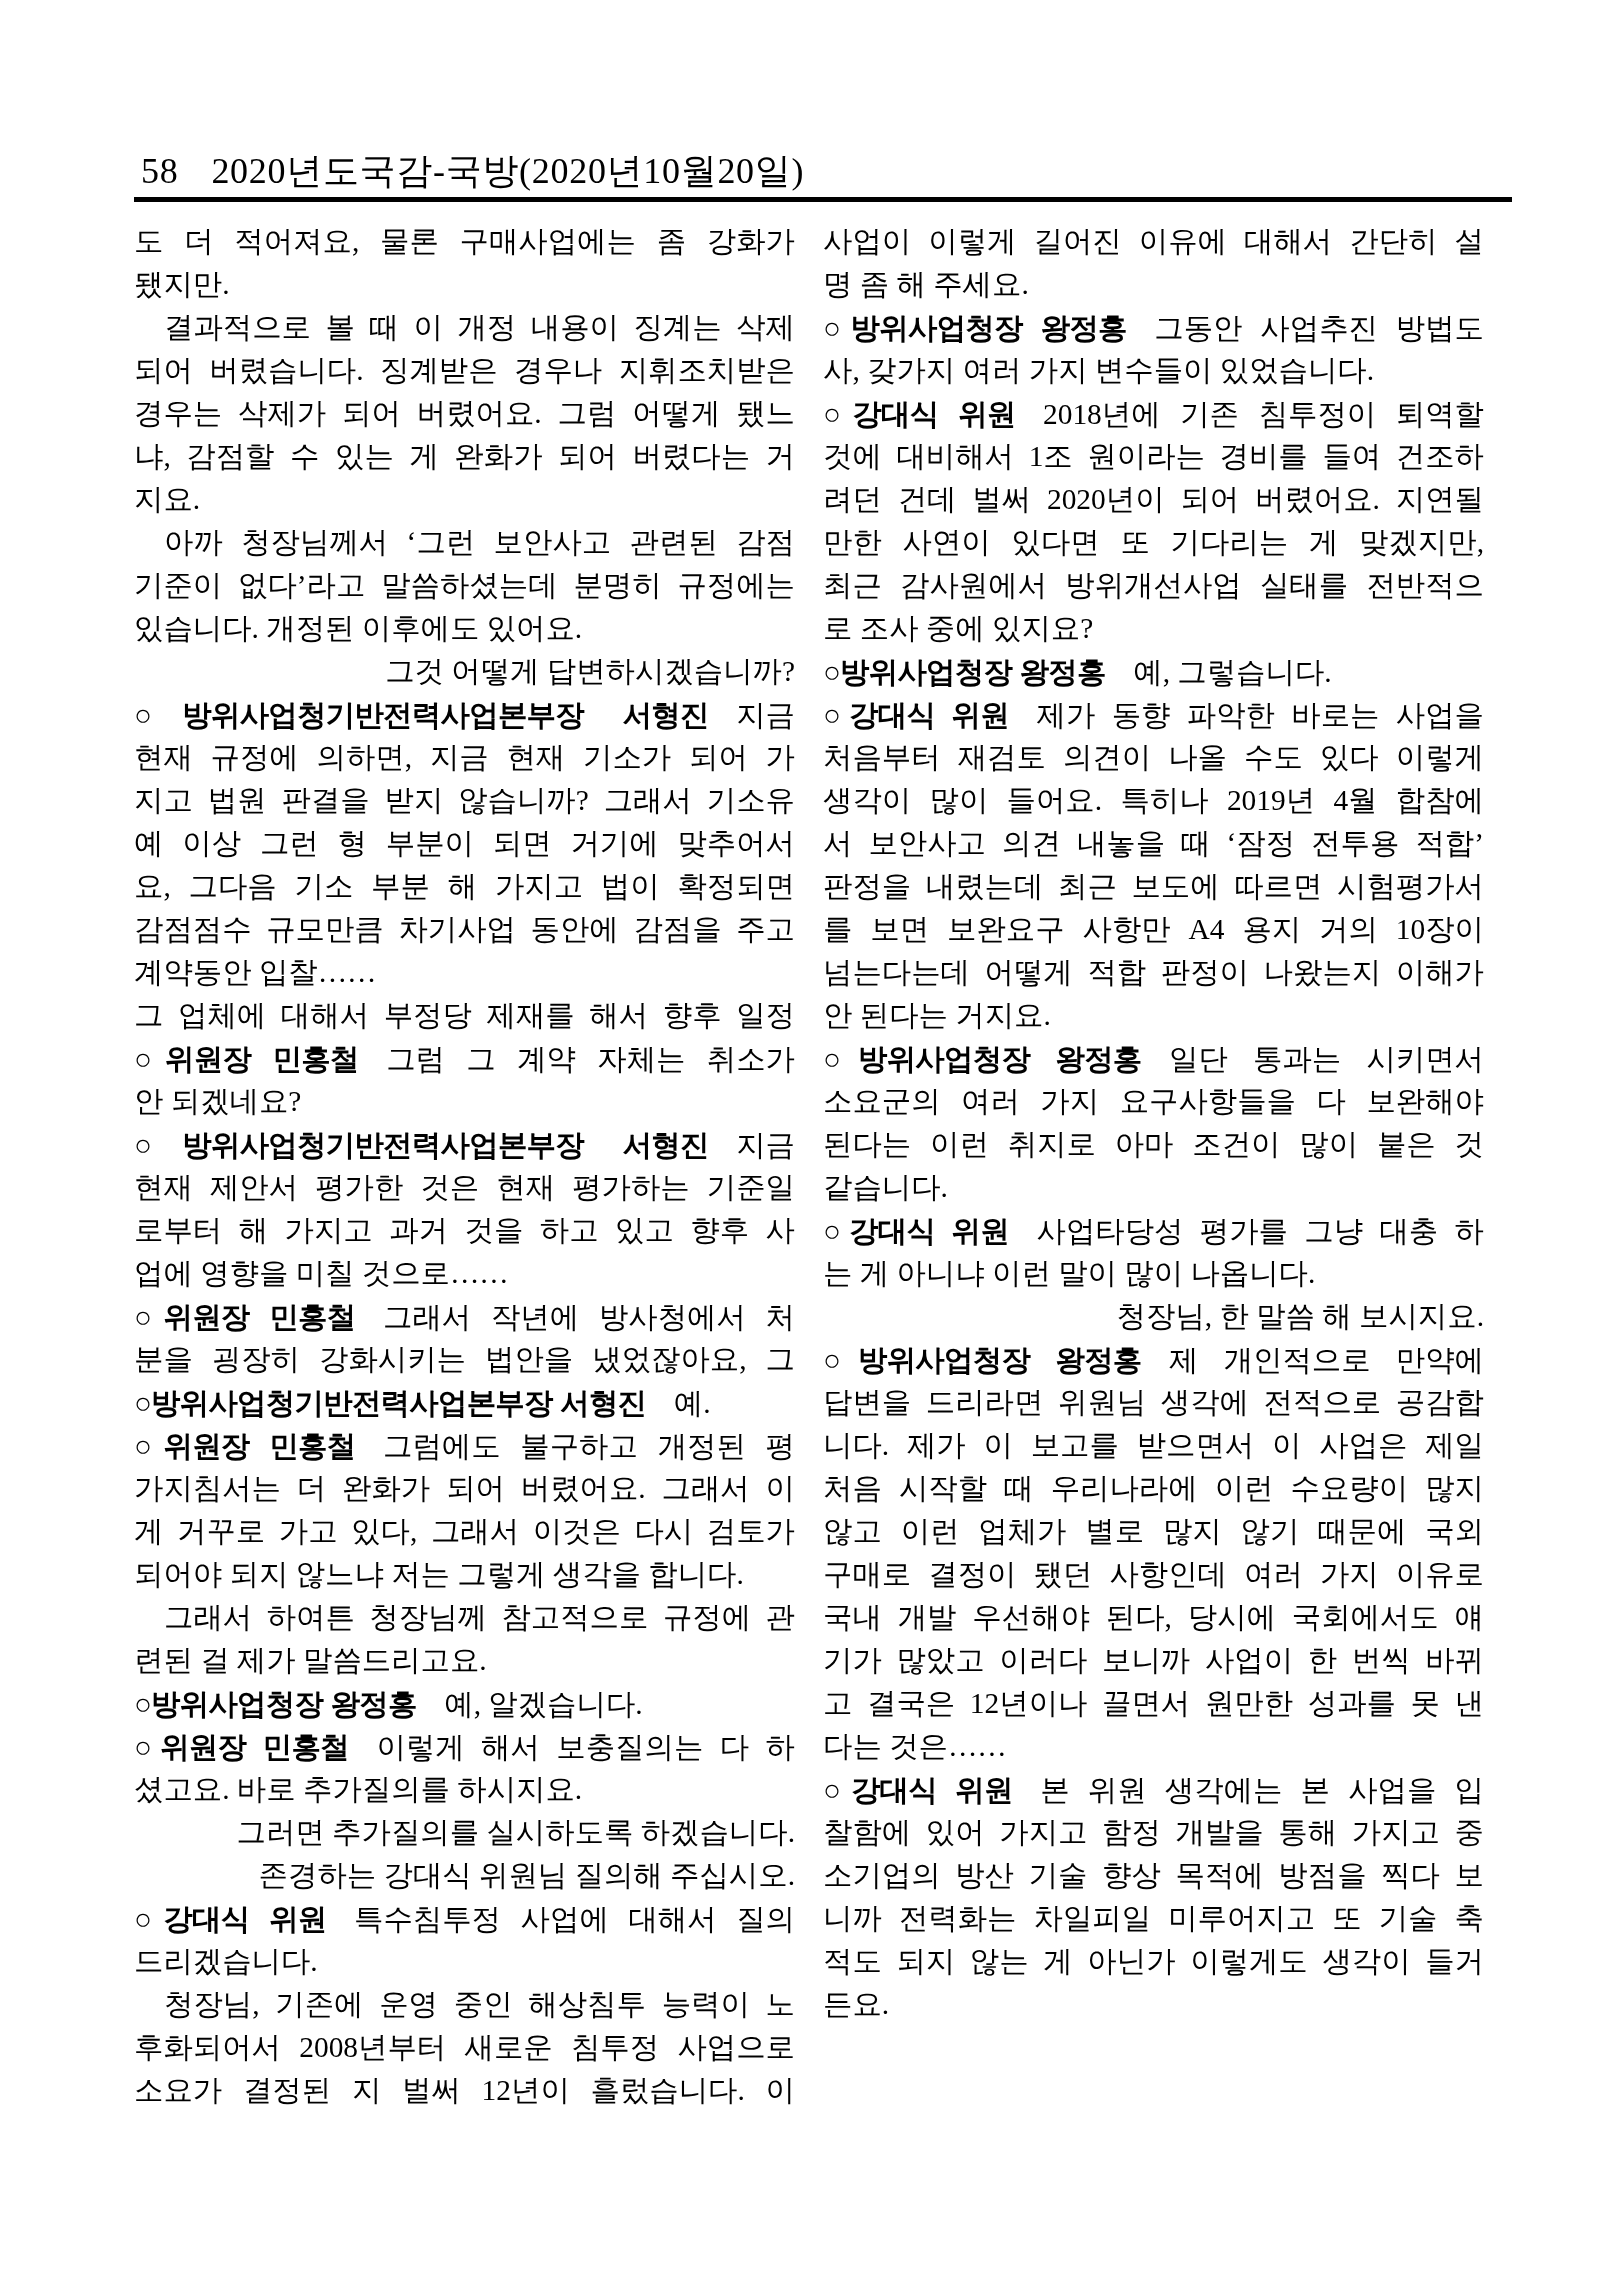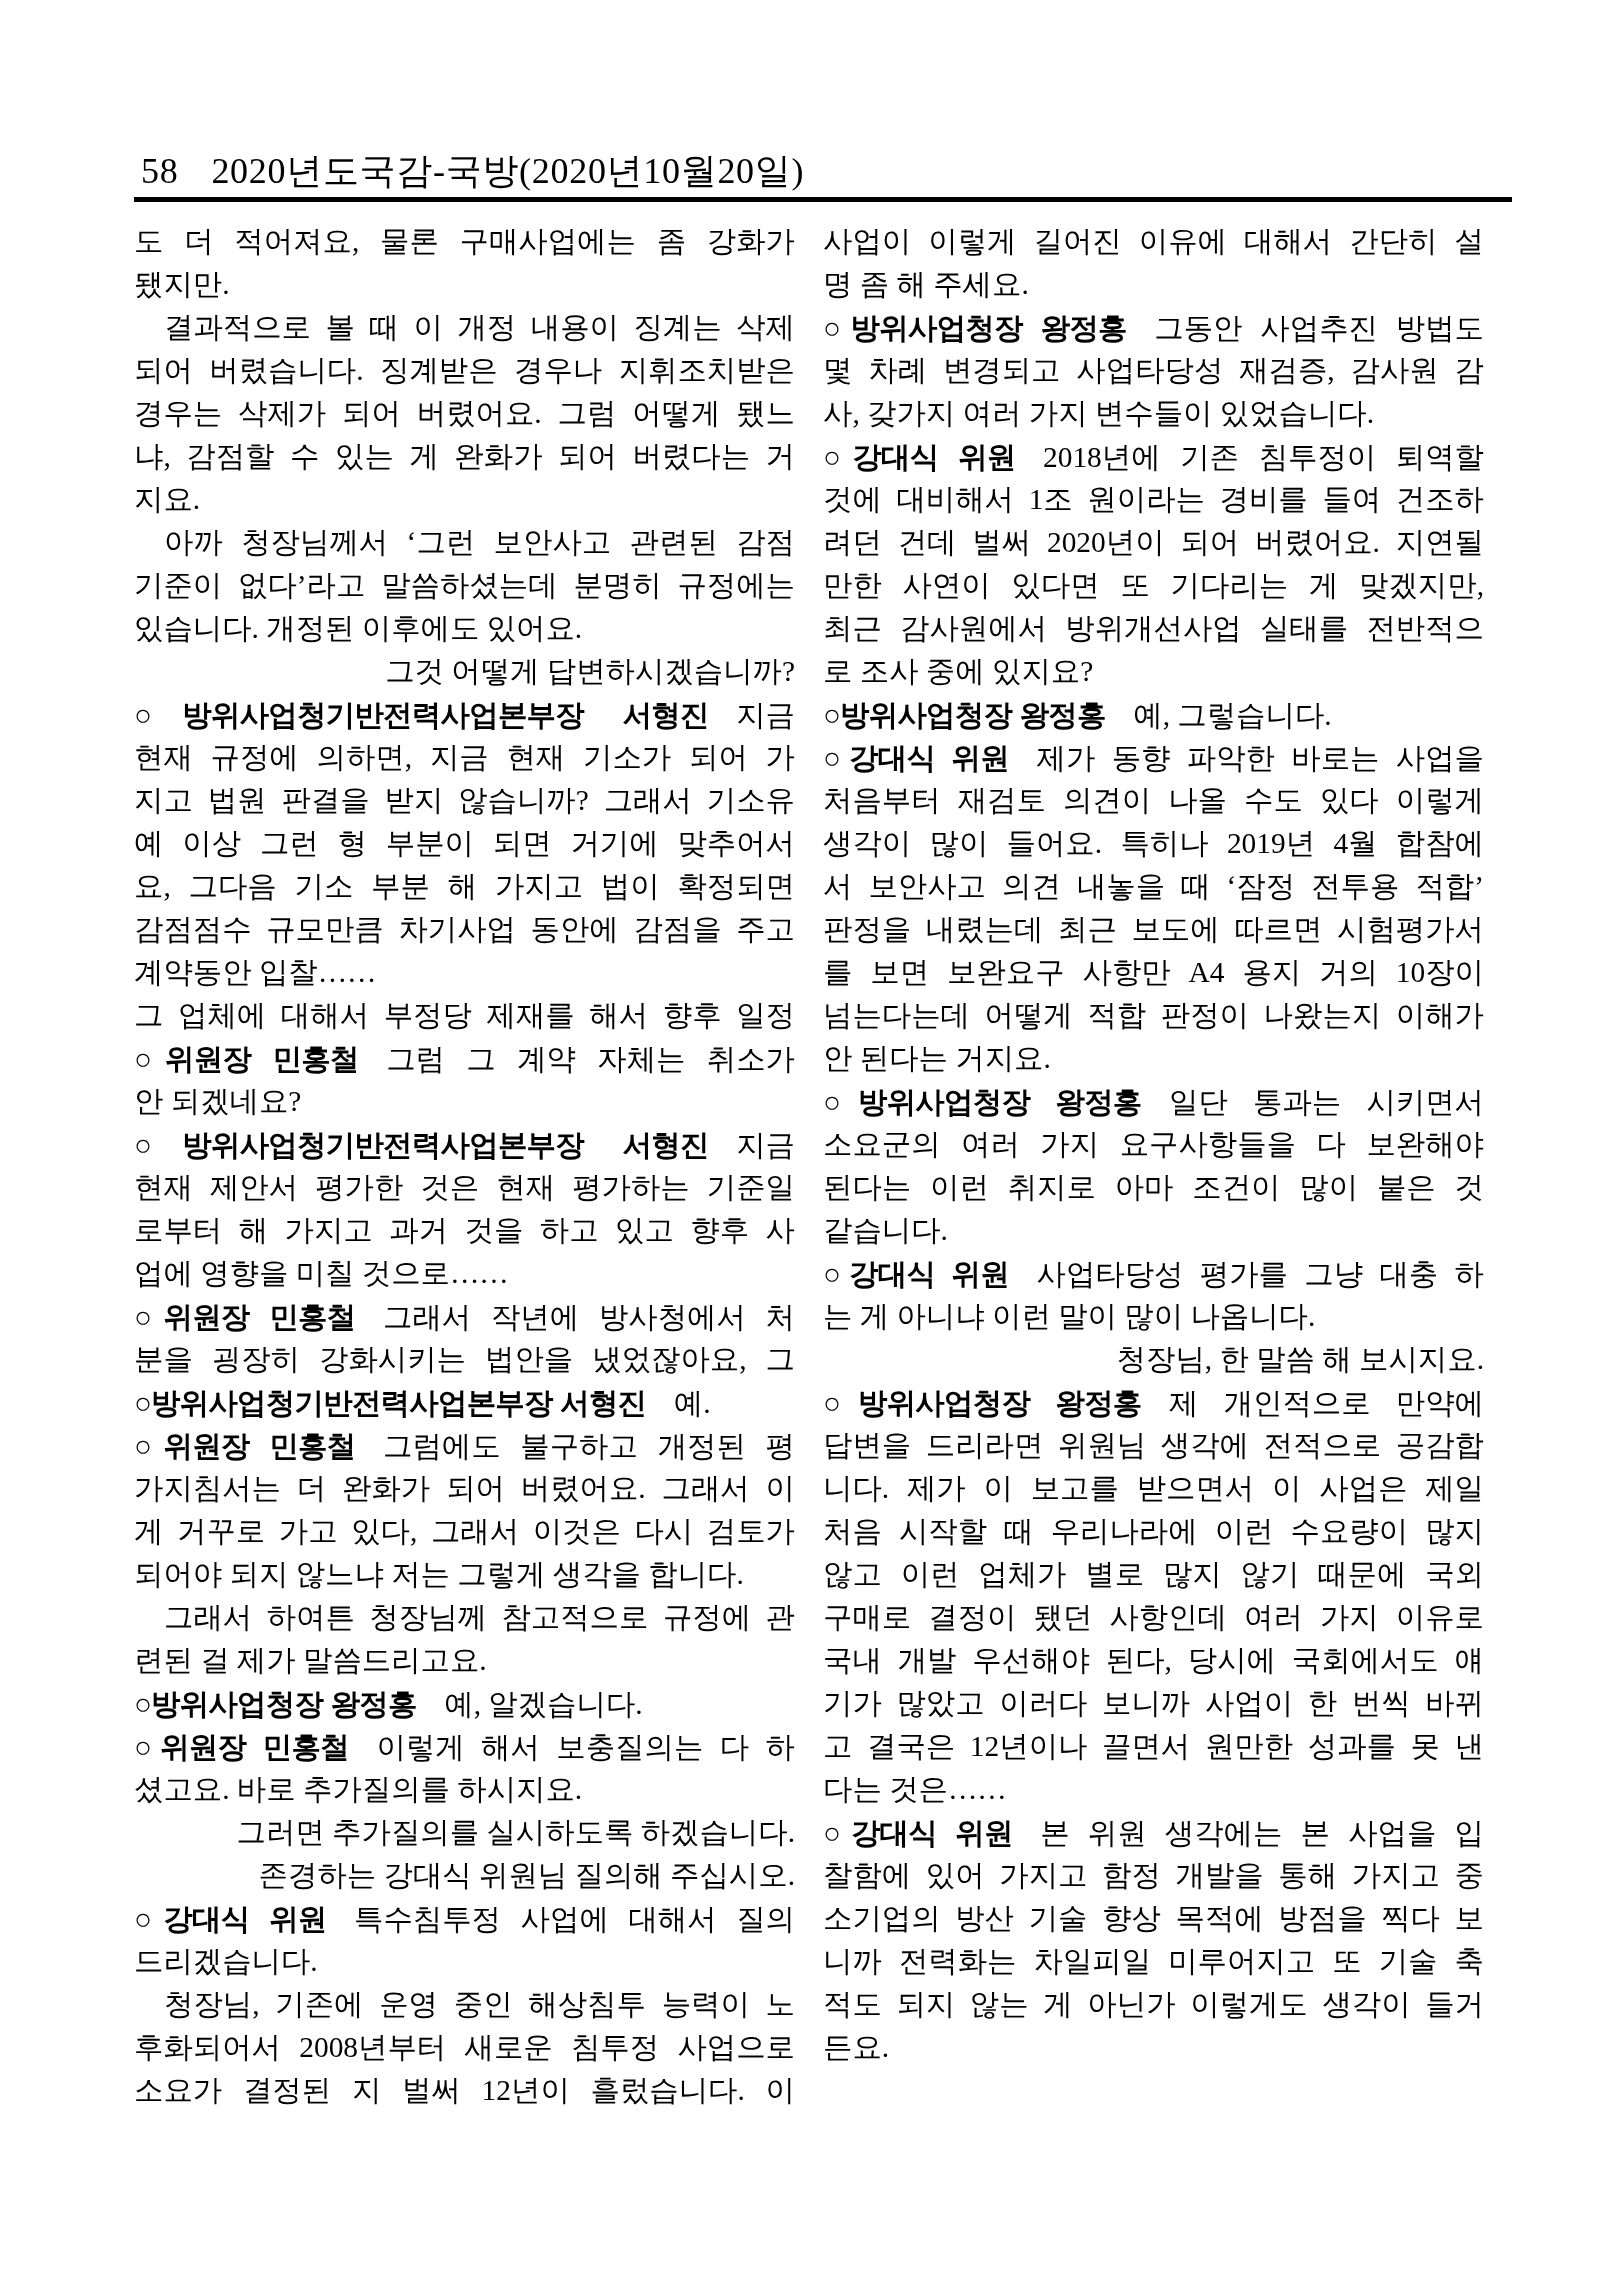--- a/index.html
+++ b/index.html
@@ -99,21 +99,20 @@
         <p class="line j"><span class="speaker">○강대식 위원</span><span>특수침투정 사업에 대해서 질의</span></p>
         <p class="line"><span>드리겠습니다.</span></p>
         <p class="line j ind"><span>청장님, 기존에 운영 중인 해상침투 능력이 노</span></p>
         <p class="line j"><span>후화되어서 2008년부터 새로운 침투정 사업으로</span></p>
         <p class="line j"><span>소요가 결정된 지 벌써 12년이 흘렀습니다. 이</span></p>
       </div>
     <div class="col" id="col-right">
         <p class="line j"><span>사업이 이렇게 길어진 이유에 대해서 간단히 설</span></p>
         <p class="line"><span>명 좀 해 주세요.</span></p>
         <p class="line j"><span class="speaker">○방위사업청장 왕정홍</span><span>그동안 사업추진 방법도</span></p>
-        <p class="line j"><span>몇 차례 변경되고 사업타당성 재검증, 감사원 감</span></p>
         <p class="line"><span>사, 갖가지 여러 가지 변수들이 있었습니다.</span></p>
         <p class="line j"><span class="speaker">○강대식 위원</span><span>2018년에 기존 침투정이 퇴역할</span></p>
         <p class="line j"><span>것에 대비해서 1조 원이라는 경비를 들여 건조하</span></p>
         <p class="line j"><span>려던 건데 벌써 2020년이 되어 버렸어요. 지연될</span></p>
         <p class="line j"><span>만한 사연이 있다면 또 기다리는 게 맞겠지만,</span></p>
         <p class="line j"><span>최근 감사원에서 방위개선사업 실태를 전반적으</span></p>
         <p class="line"><span>로 조사 중에 있지요?</span></p>
         <p class="line"><span class="speaker">○방위사업청장 왕정홍</span><span>예, 그렇습니다.</span></p>
         <p class="line j"><span class="speaker">○강대식 위원</span><span>제가 동향 파악한 바로는 사업을</span></p>
         <p class="line j"><span>처음부터 재검토 의견이 나올 수도 있다 이렇게</span></p>

